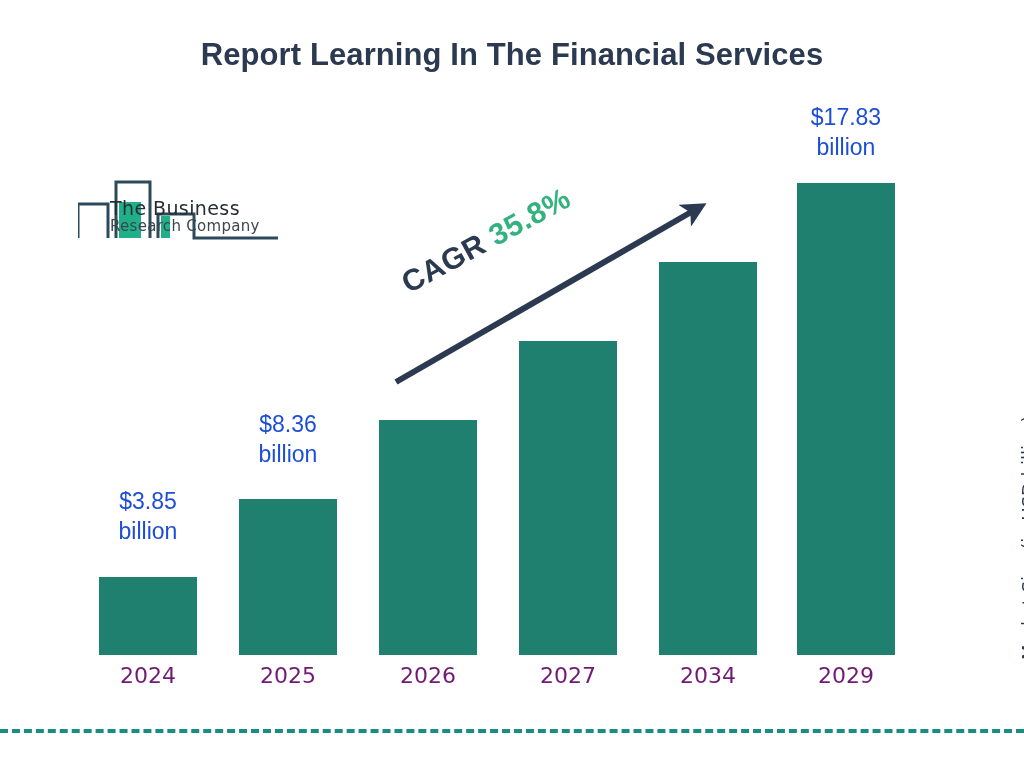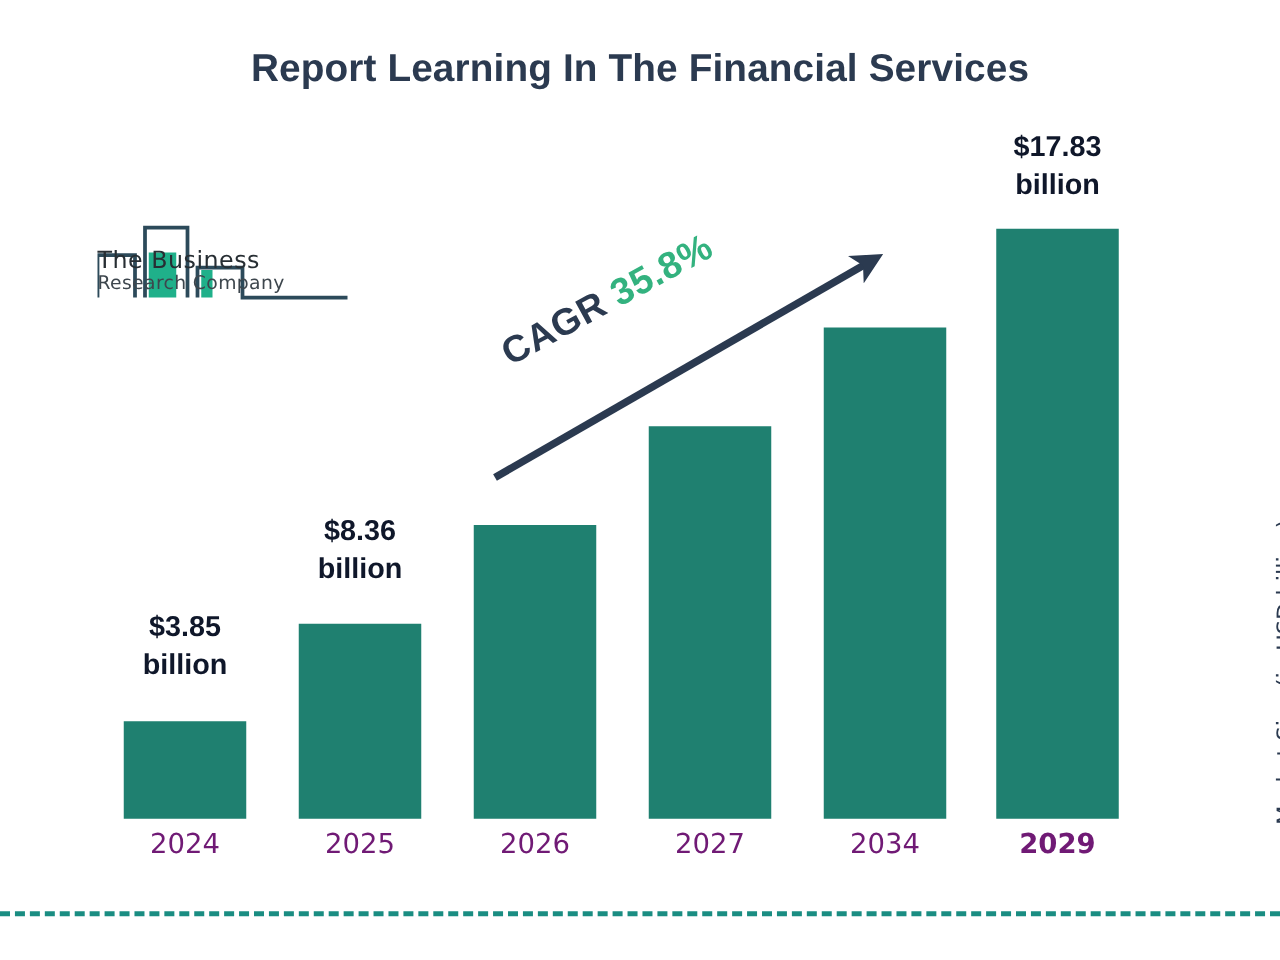--- a/index.html
+++ b/index.html
@@ -37,20 +37,21 @@
     left: 78px;
     top: 176px;
     width: 210px;
     height: 72px;
   }
   #brand-logo .logo-text {
     position: absolute;
     left: 0;
     top: 22px;
     z-index: 2;
+    padding-left: 32px;
   }
   #brand-logo .logo-line1 {
     display: block;
     font-family: "DejaVu Sans", sans-serif;
     font-size: 19px;
     color: #272e33;
     letter-spacing: 0.4px;
     line-height: 20px;
   }
   #brand-logo .logo-line2 {
@@ -71,23 +72,23 @@
     top: 0;
     width: 1024px;
     height: 768px;
   }
   .bar {
     position: absolute;
     background: #1f8070;
   }
   .bar-value {
     position: absolute;
-    color: #0f172a;
+    color: #1d4ed8;
     font-size: 23px;
-    font-weight: bold;
+    font-weight: normal;
     line-height: 30px;
     text-align: center;
     width: 130px;
   }
   .bar-value .vline { display: block; }
 
   .x-tick {
     position: absolute;
     top: 662px;
     width: 130px;
@@ -198,19 +199,19 @@
   <div id="cagr-annotation">
     <span class="cagr-word">CAGR</span>
     <span class="cagr-pct">35.8%</span>
   </div>
 
   <div class="x-tick" style="left:83px;">2024</div>
   <div class="x-tick" style="left:223px;">2025</div>
   <div class="x-tick" style="left:363px;">2026</div>
   <div class="x-tick" style="left:503px;">2027</div>
   <div class="x-tick" style="left:643px;">2034</div>
-  <div class="x-tick" style="left:781px;font-weight:bold;">2029</div>
+  <div class="x-tick" style="left:781px;">2029</div>
 
   <div id="y-axis-label">Market Size (in USD billion)</div>
 
 </div>
 
 <div id="footer-rule"></div>
 
 </body></html>

